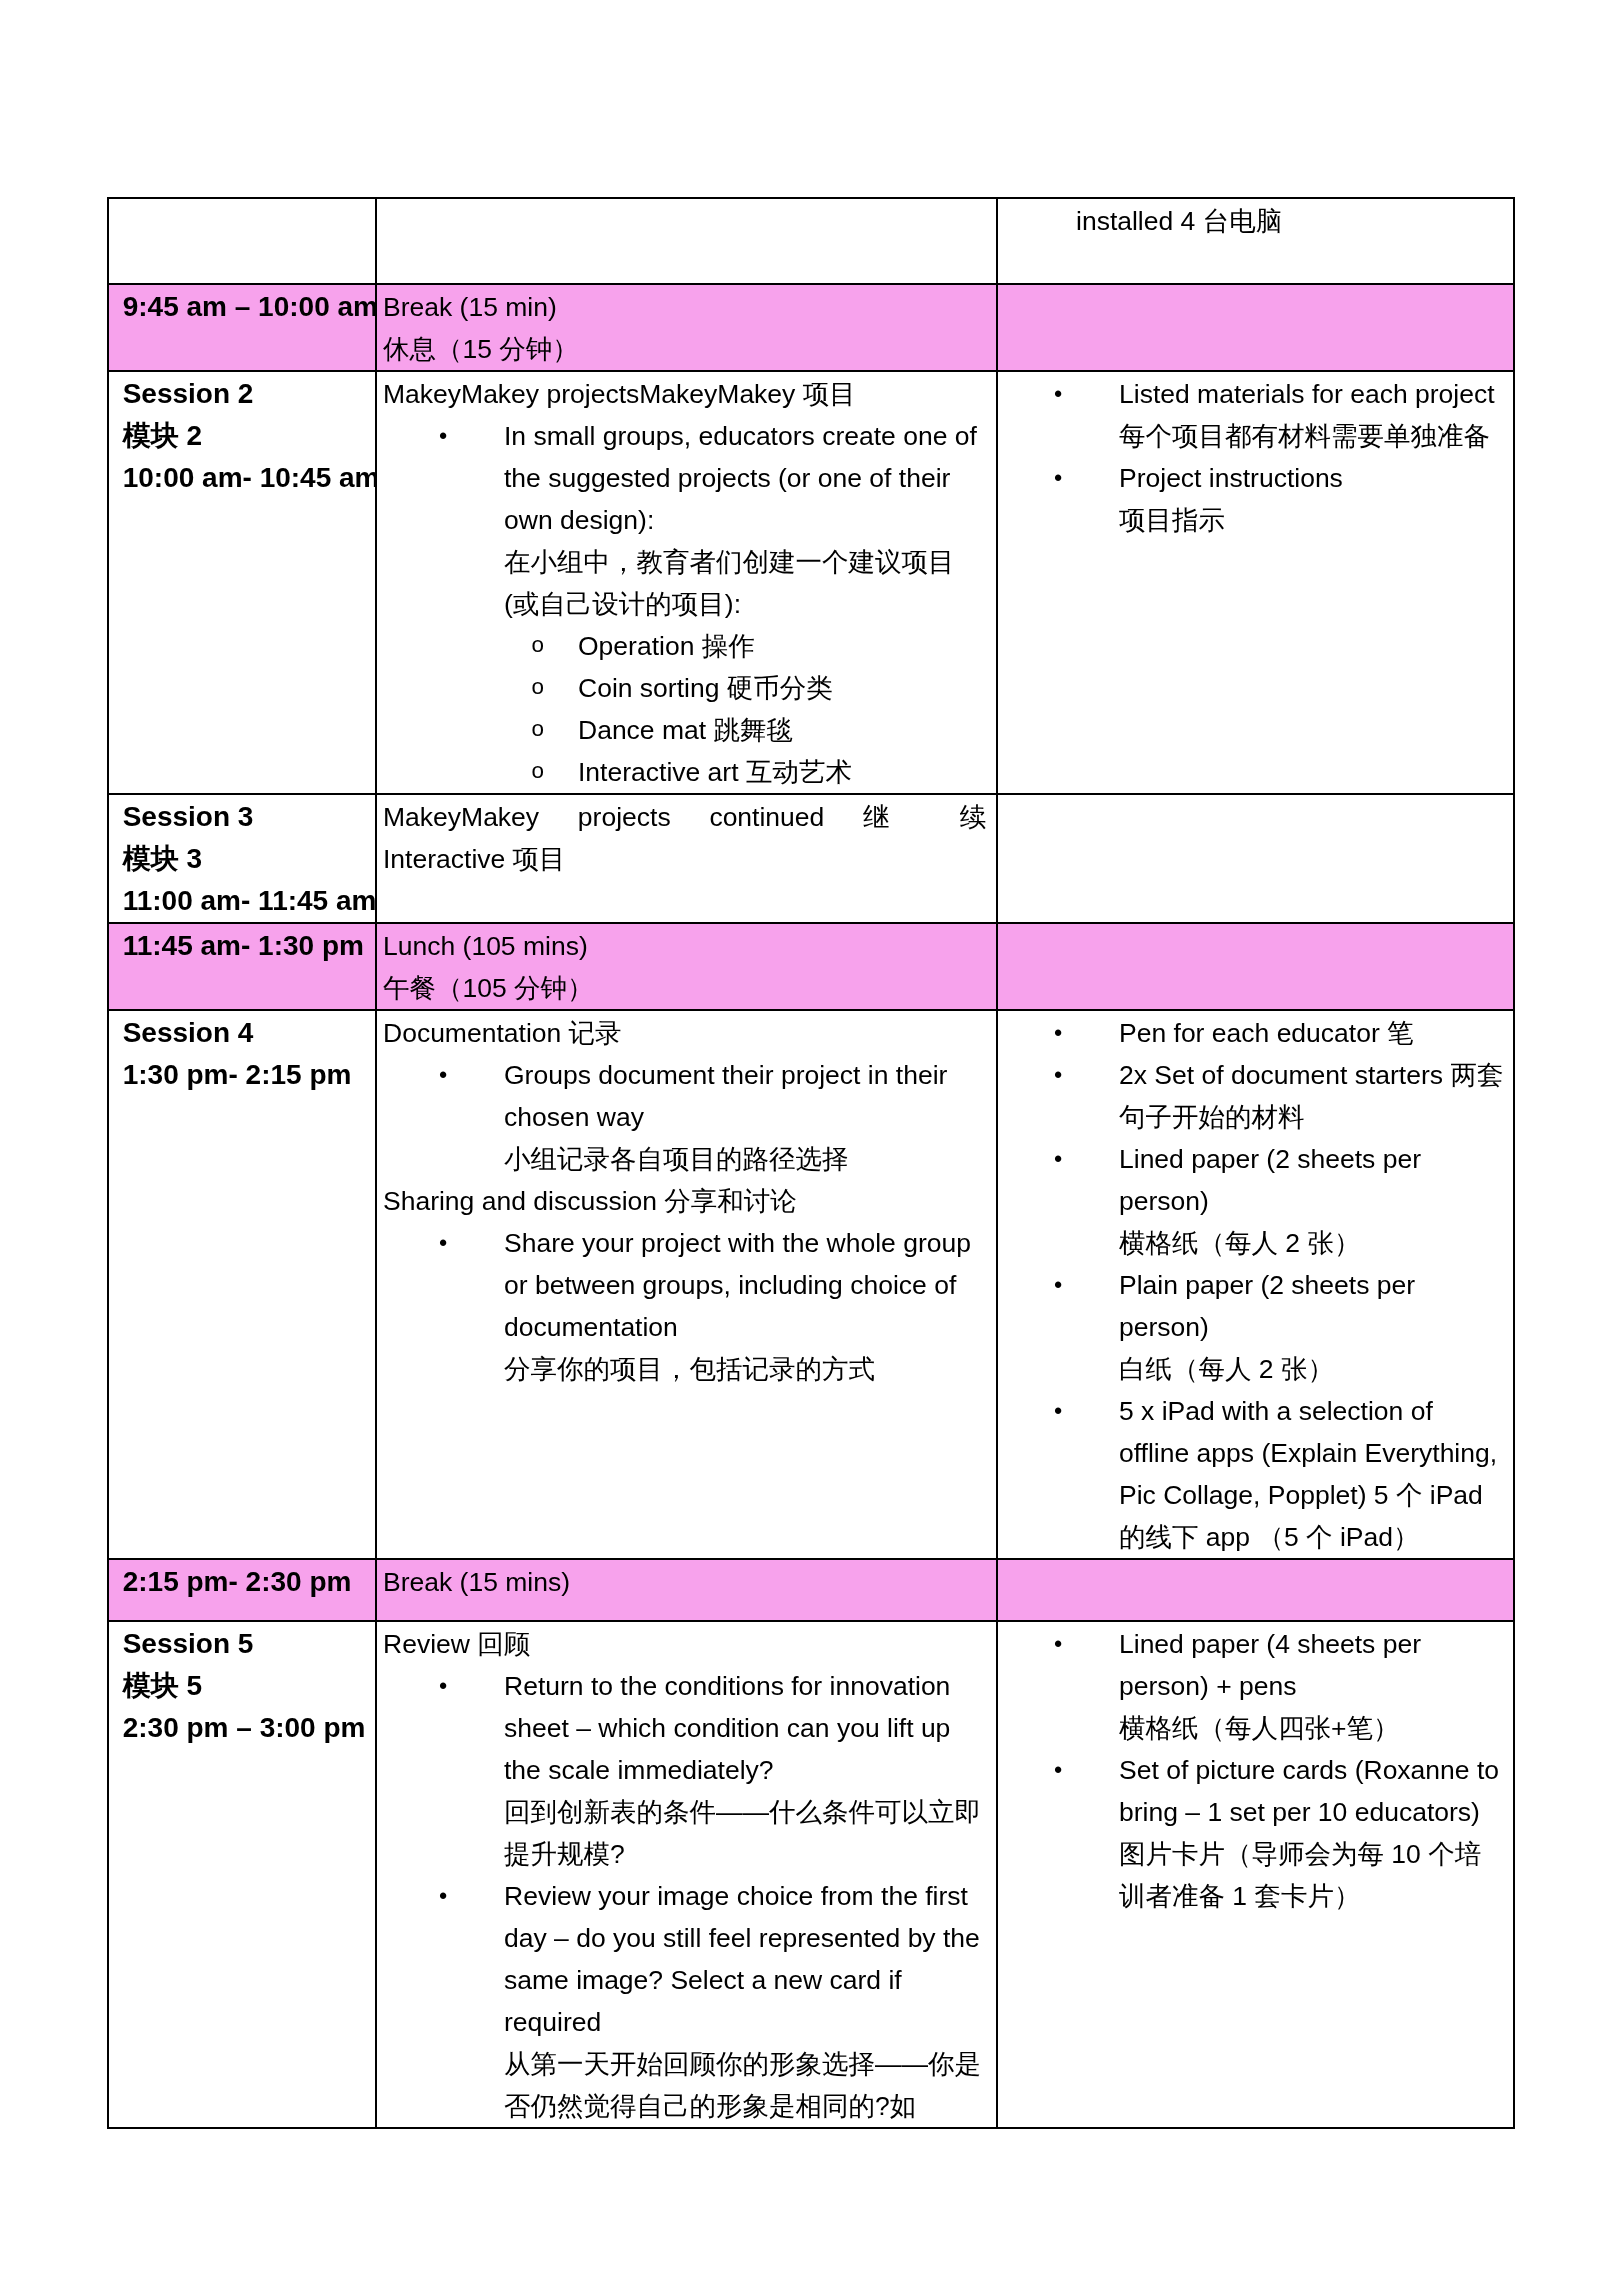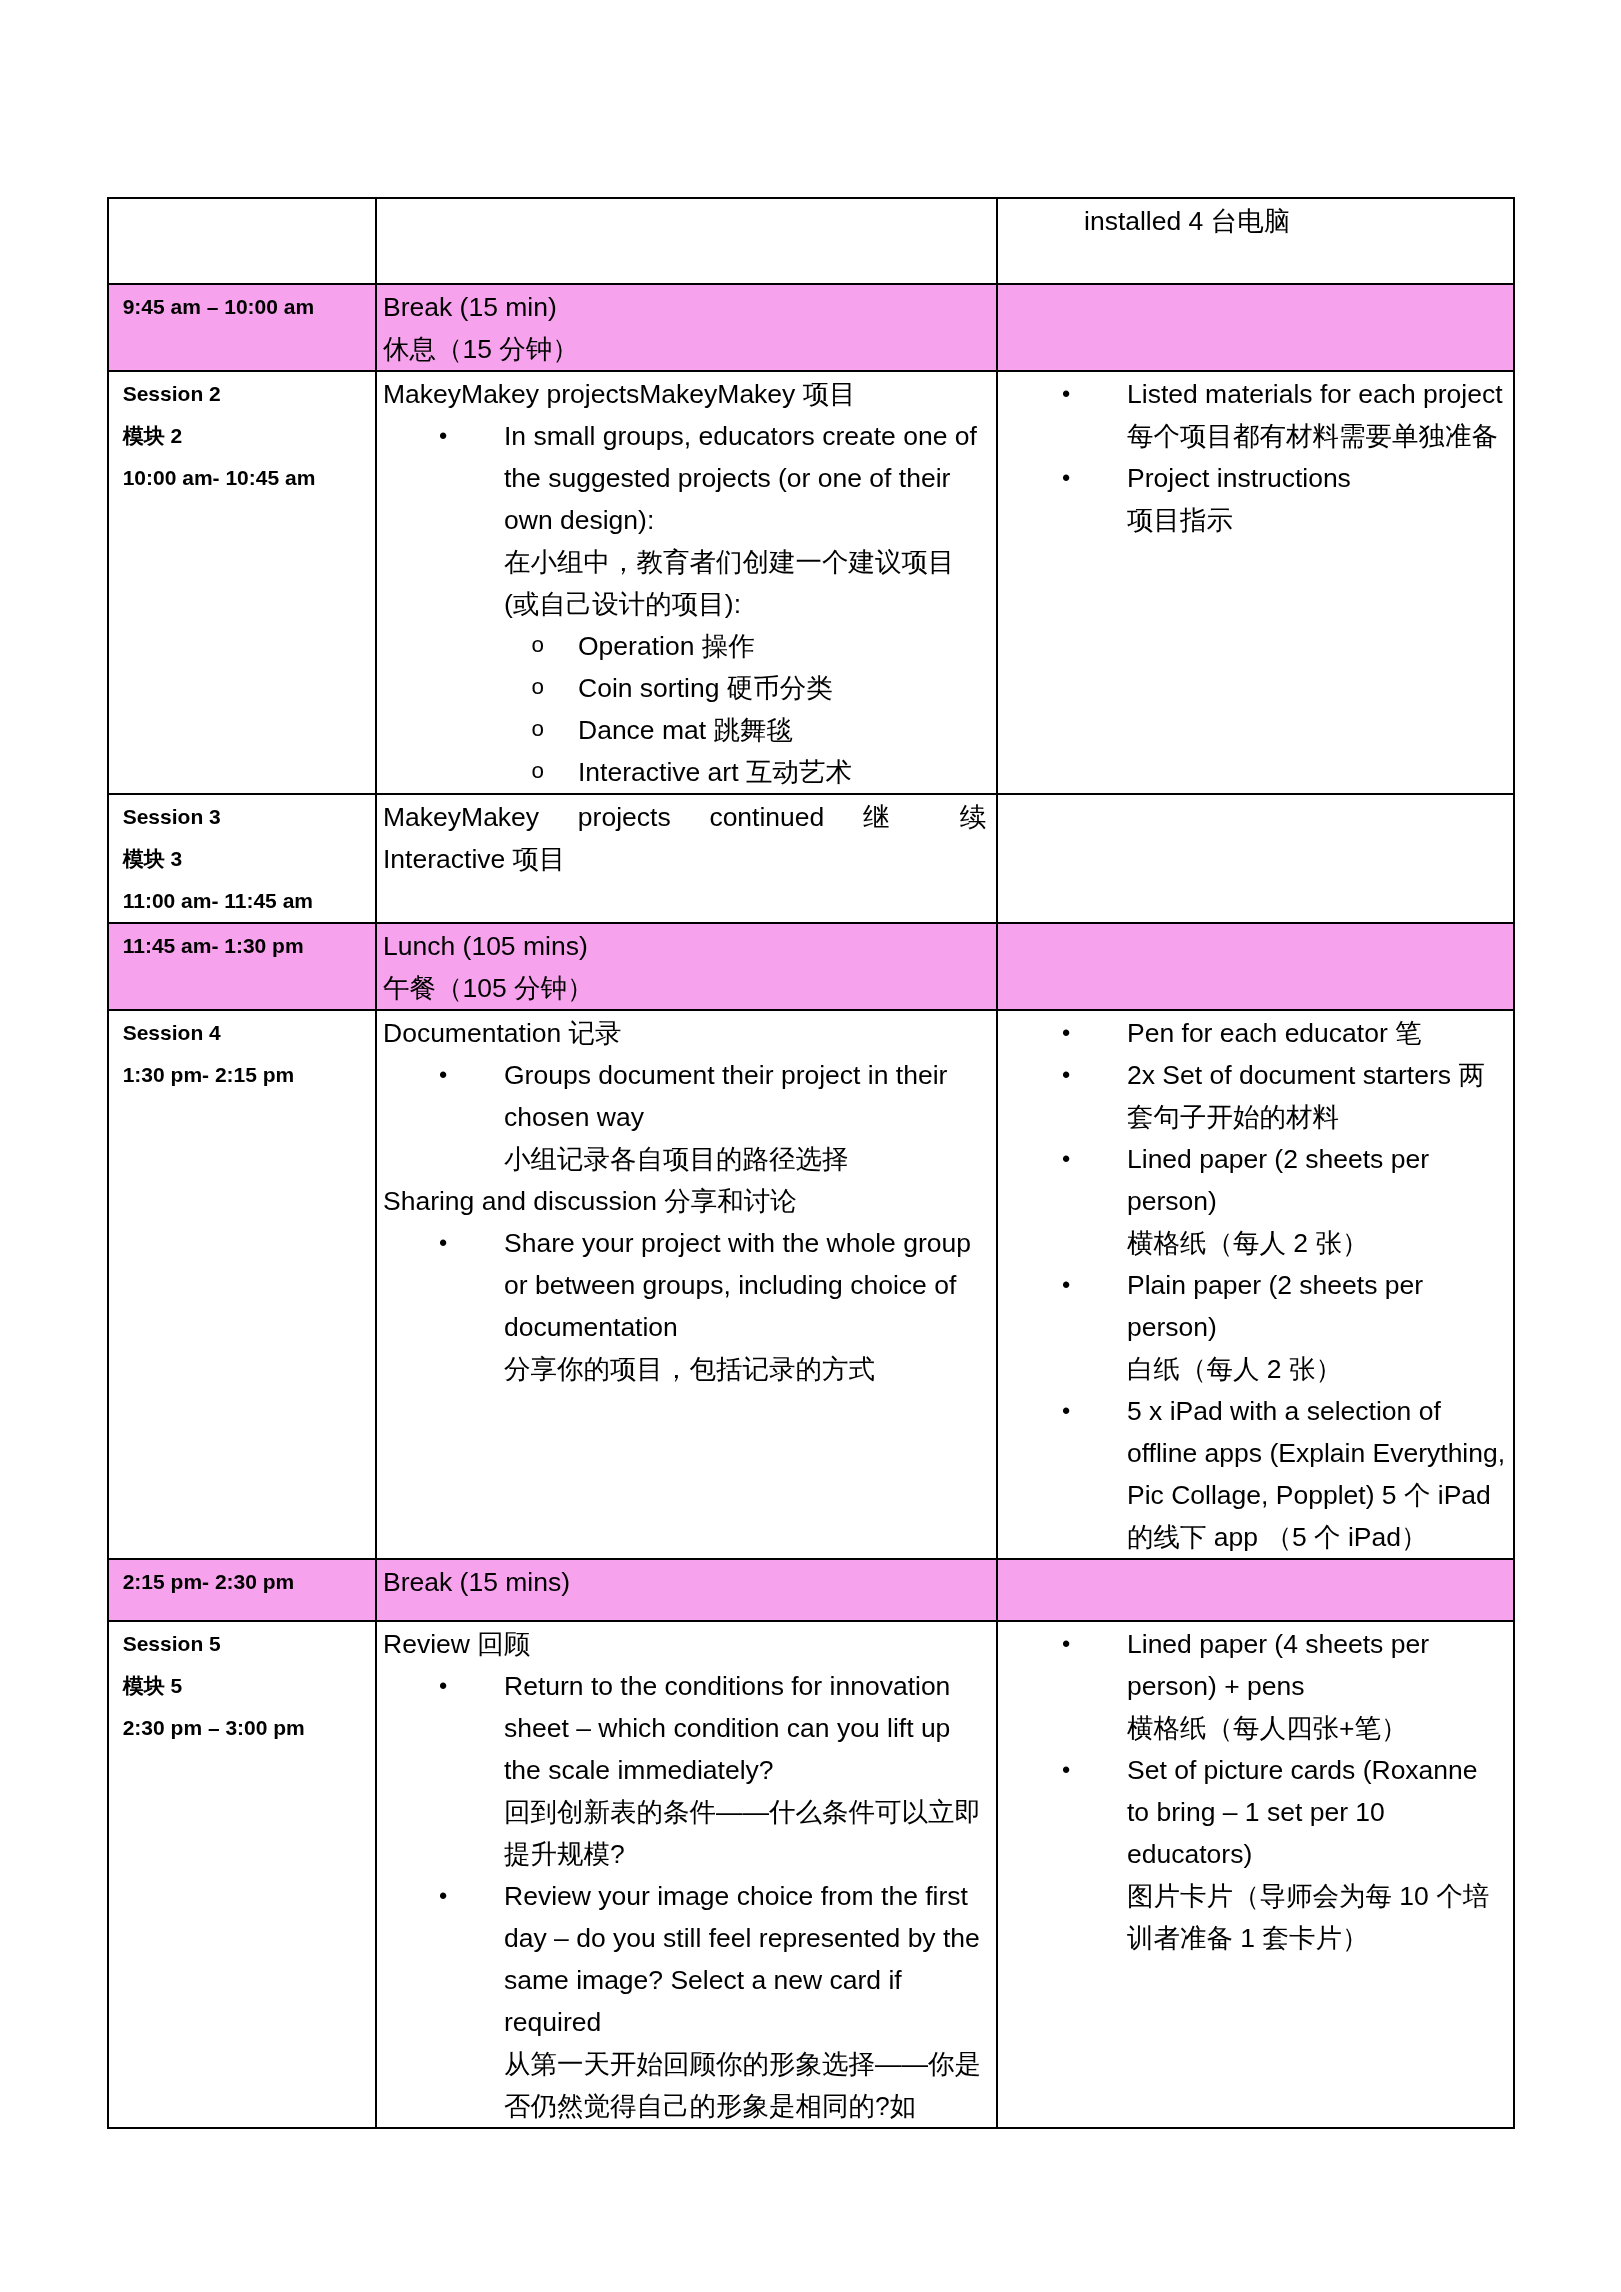--- a/index.html
+++ b/index.html
@@ -17,23 +17,23 @@
     width:1406px;
     border-collapse:collapse; table-layout:fixed;
   }
   td {
     border:2.9px solid #000;
     vertical-align:top;
     font-size:26.5px; line-height:42px;
     padding:1px 7.8px 0 0;
     overflow:hidden;
   }
-  .c1 { padding-left:13.7px; font-weight:bold; font-size:21px; }
+  .c1 { padding-left:13.7px; font-weight:bold; font-size:28px; }
   .c2 { padding-left:6px; }
-  .c3 { padding-left:16px; }
+  .c3 { padding-left:8px; }
   .pink { background:#f7a2ec; }
   .nowrap { white-space:nowrap; }
   .cont { padding-left:70px; }
   
   .li { position:relative; padding-left:121px; }
   .li .mk { position:absolute; left:56px; top:0; font-size:23.5px; }
   .c3 .li { padding-left:113px; }
   .c3 .li .mk { left:48px; }
   .li.l2 { padding-left:195px; }
   .li.l2 .mk { left:148px; font-family:"Liberation Mono","DejaVu Sans Mono",monospace; font-size:22.5px; }

